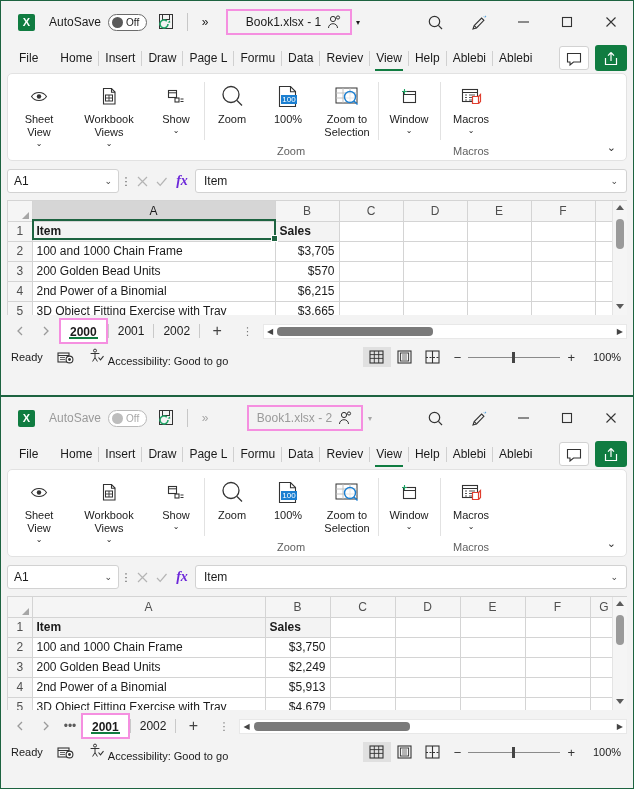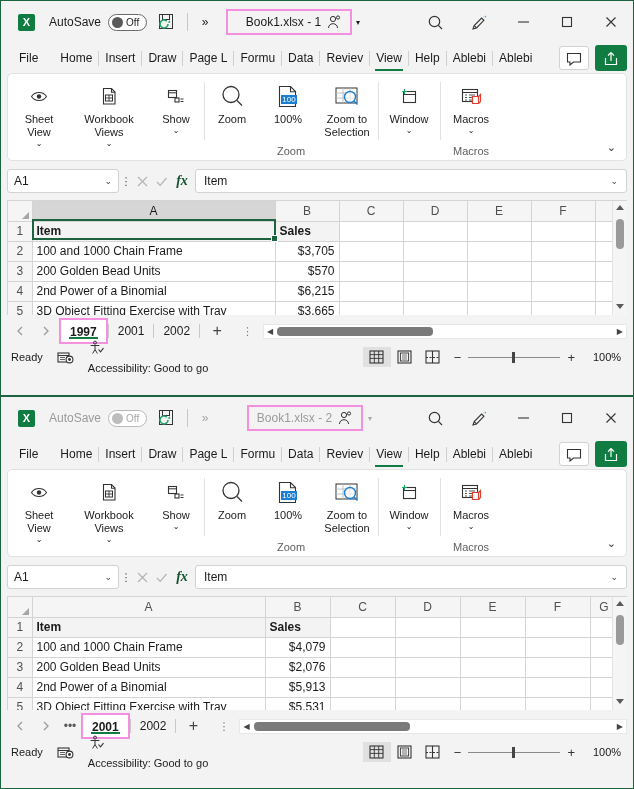--- a/index.html
+++ b/index.html
@@ -161,21 +161,21 @@
   .namebox .nb-caret { margin-left: auto; font-size: 9px; color: #444; }
   .fb-dots { width: 14px; text-align: center; font-size: 11px; color: #555; }
   .fb-btn {
     width: 19px; height: 22px; display: flex;
     align-items: center; justify-content: center;
     color: #a6a6a6; font-size: 13px;
   }
   .fb-fx {
     width: 22px; text-align: center; font-style: italic;
     font-family: "Liberation Serif", serif; font-size: 14px;
-    font-weight: bold; color: #14532d;
+    font-weight: bold; color: #6d28d9;
   }
   .fb-input {
     flex: 1; height: 24px; background: #fff;
     border: 1px solid #d2d2d2; border-radius: 3px;
     display: flex; align-items: center; padding: 0 8px;
     font-size: 12px; color: #1b1b1b; margin-left: 2px;
   }
   .fb-input .fb-caret { margin-left: auto; font-size: 9px; color: #444; }
 
   
@@ -269,21 +269,21 @@
   #window-1 .hs-thumb { width: 156px; }
   #window-2 .hs-thumb { width: 156px; }
 
   
   .statusbar {
     height: 24px; display: flex; align-items: center;
     background: #f3f3f3; padding: 0 10px; position: relative;
   }
   .status-text { font-size: 11px; color: #1b1b1b; }
   .status-icon { margin-left: 14px; display: flex; align-items: center; }
-  .status-a11y { display: flex; align-items: flex-start; margin-left: 14px; gap: 3px; flex-direction: column; }
+  .status-a11y { display: flex; align-items: flex-end; margin-left: 14px; gap: 3px; }
   .sb-right {
     position: absolute; right: 10px; display: flex; align-items: center;
   }
   .viewbtn {
     width: 28px; height: 20px; display: flex;
     align-items: center; justify-content: center;
   }
   .viewbtn.sel { background: #e0e0e0; }
   .zoom-minus, .zoom-plus { font-size: 13px; color: #333; padding: 0 7px; }
   .zoom-track {
@@ -607,21 +607,21 @@
       </div>
     </div>
     <div class="sheetbar">
       <div class="nav-arrow"><svg width="10" height="10" viewBox="0 0 10 10" fill="none" xmlns="http://www.w3.org/2000/svg">
           <path d="M7 1L3 5l4 4" stroke="#9a9a9a" stroke-width="1.3"></path>
         </svg></div>
       <div class="nav-arrow"><svg width="10" height="10" viewBox="0 0 10 10" fill="none" xmlns="http://www.w3.org/2000/svg">
           <path d="M3 1l4 4-4 4" stroke="#9a9a9a" stroke-width="1.3"></path>
         </svg></div>
       <div class="sheettab active">
-        <span>1997</span>
+        <span>2000</span>
         <div class="underline"></div>
       </div>
       <div class="sheet-sep"></div>
       <div class="sheettab"><span>2001</span></div>
       <div class="sheet-sep"></div>
       <div class="sheettab"><span>2002</span></div>
       <div class="sheet-sep"></div>
       <div class="addsheet">+</div>
       <div class="sheet-vdots">⋮</div>
       <div class="hscroll">
@@ -931,51 +931,51 @@
             <td class="cell bold hdrfill" style="width: 65px;">Sales</td>
             <td class="cell" style="width: 65px;"></td>
             <td class="cell" style="width: 65px;"></td>
             <td class="cell" style="width: 65px;"></td>
             <td class="cell" style="width: 65px;"></td>
             <td class="cell" style="width: 28px;"></td>
           </tr>
           <tr>
             <td class="rowhead">2</td>
             <td class="cell" style="width: 233px;">100 and 1000 Chain Frame</td>
-            <td class="cell num" style="width: 65px;">$4,079</td>
+            <td class="cell num" style="width: 65px;">$3,750</td>
             <td class="cell" style="width: 65px;"></td>
             <td class="cell" style="width: 65px;"></td>
             <td class="cell" style="width: 65px;"></td>
             <td class="cell" style="width: 65px;"></td>
             <td class="cell" style="width: 28px;"></td>
           </tr>
           <tr>
             <td class="rowhead">3</td>
             <td class="cell" style="width: 233px;">200 Golden Bead Units</td>
-            <td class="cell num" style="width: 65px;">$2,076</td>
+            <td class="cell num" style="width: 65px;">$2,249</td>
             <td class="cell" style="width: 65px;"></td>
             <td class="cell" style="width: 65px;"></td>
             <td class="cell" style="width: 65px;"></td>
             <td class="cell" style="width: 65px;"></td>
             <td class="cell" style="width: 28px;"></td>
           </tr>
           <tr>
             <td class="rowhead">4</td>
             <td class="cell" style="width: 233px;">2nd Power of a Binomial</td>
             <td class="cell num" style="width: 65px;">$5,913</td>
             <td class="cell" style="width: 65px;"></td>
             <td class="cell" style="width: 65px;"></td>
             <td class="cell" style="width: 65px;"></td>
             <td class="cell" style="width: 65px;"></td>
             <td class="cell" style="width: 28px;"></td>
           </tr>
           <tr>
             <td class="rowhead">5</td>
             <td class="cell" style="width: 233px;">3D Object Fitting Exercise with Tray</td>
-            <td class="cell num" style="width: 65px;">$5,531</td>
+            <td class="cell num" style="width: 65px;">$4,679</td>
             <td class="cell" style="width: 65px;"></td>
             <td class="cell" style="width: 65px;"></td>
             <td class="cell" style="width: 65px;"></td>
             <td class="cell" style="width: 65px;"></td>
             <td class="cell" style="width: 28px;"></td>
           </tr>
         </tbody>
       </table>
       <div class="vscroll">
         <div class="vs-arrow"><svg width="10" height="9" viewBox="0 0 10 9" fill="none" xmlns="http://www.w3.org/2000/svg">

